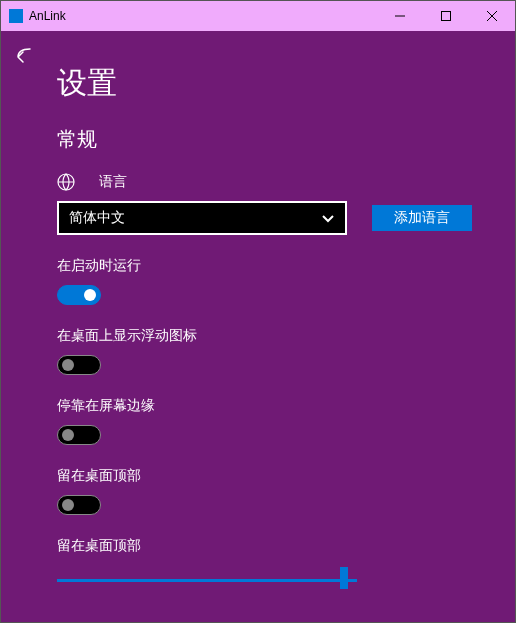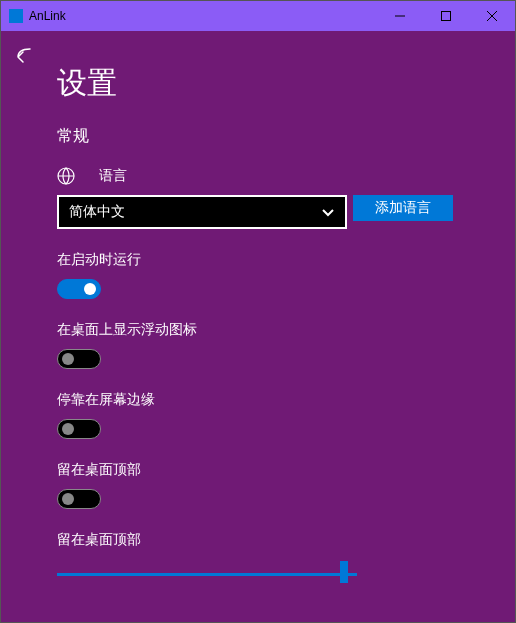--- a/index.html
+++ b/index.html
@@ -3,45 +3,45 @@
 <meta charset="utf-8">
 <style>
   * { box-sizing: border-box; margin: 0; padding: 0; }
   body {
     width: 516px; height: 623px;
     font-family: "Segoe UI", "Microsoft YaHei", sans-serif;
     background: #fff; overflow: hidden;
   }
   .window { width: 516px; height: 623px; border: 1px solid #555; display: flex; flex-direction: column; }
   .titlebar {
-    height: 30px; background: #8b5cf6; display: flex; align-items: center;
+    height: 30px; background: #f0abfc; display: flex; align-items: center;
     padding-left: 8px; color: #000; font-size: 12px;
   }
   .titlebar .app-icon { width: 14px; height: 14px; background: #0078d7; margin-right: 6px; }
   .titlebar .title { flex: 0 0 auto; }
   .titlebar .spacer { flex: 1; }
   .titlebar .winbtn {
     width: 46px; height: 30px; display: flex; align-items: center; justify-content: center;
     color: #000;
   }
   .content {
     flex: 1; background: #701a75; color: #fff; position: relative; overflow: hidden;
     padding: 12px 0 0 0;
   }
   .back-btn {
     position: absolute; top: 14px; left: 14px; width: 24px; height: 24px;
     color: #fff;
   }
   .inner { padding: 20px 30px 0 56px; }
   .page-title { font-size: 30px; font-weight: 300; margin-bottom: 22px; }
-  .section-title { font-size: 16px; font-weight: 400; margin-bottom: 20px; }
+  .section-title { font-size: 20px; font-weight: 400; margin-bottom: 20px; }
   .row { margin-bottom: 22px; }
   .row-head { display: flex; align-items: center; gap: 24px; margin-bottom: 10px; font-size: 14px; }
   .row-head .icon { width: 18px; height: 18px; }
-  .lang-row { display: flex; align-items: flex-start; gap: 6px; }
+  .lang-row { display: flex; align-items: center; gap: 25px; }
   .select {
     flex: 0 0 290px; height: 34px; border: 2px solid #fff; background: #000;
     color: #fff; font-size: 14px; padding: 0 10px; display: flex; align-items: center;
     justify-content: space-between;
   }
   .btn-primary {
     height: 26px; padding: 0 22px; background: #0078d7; color: #fff;
     font-size: 14px; display: flex; align-items: center; justify-content: center;
     border: none;
   }

